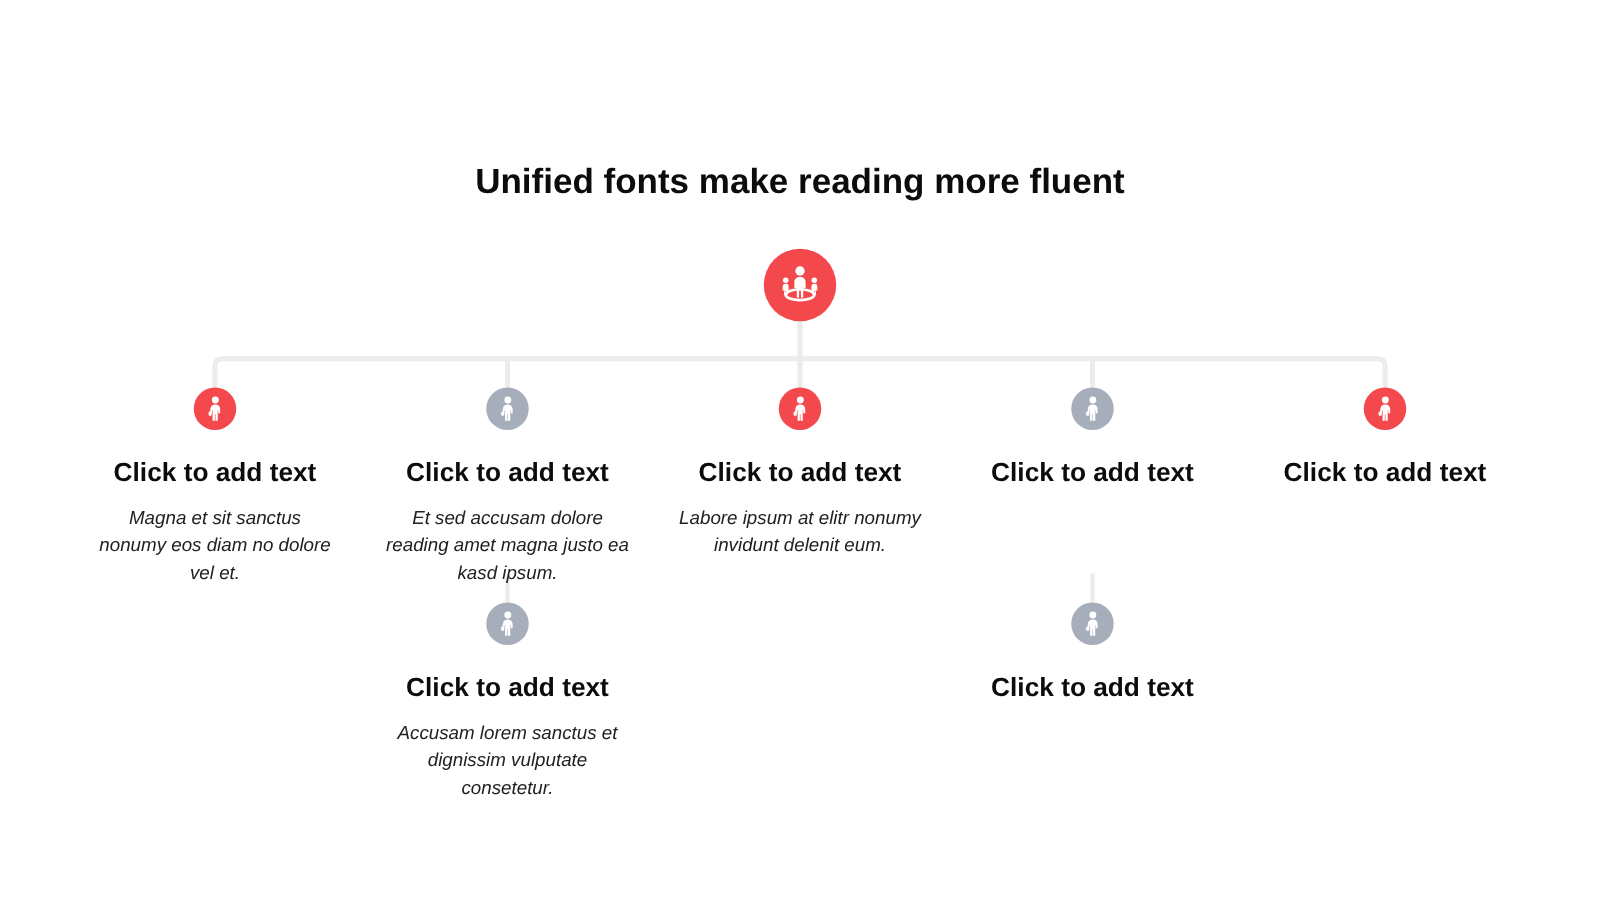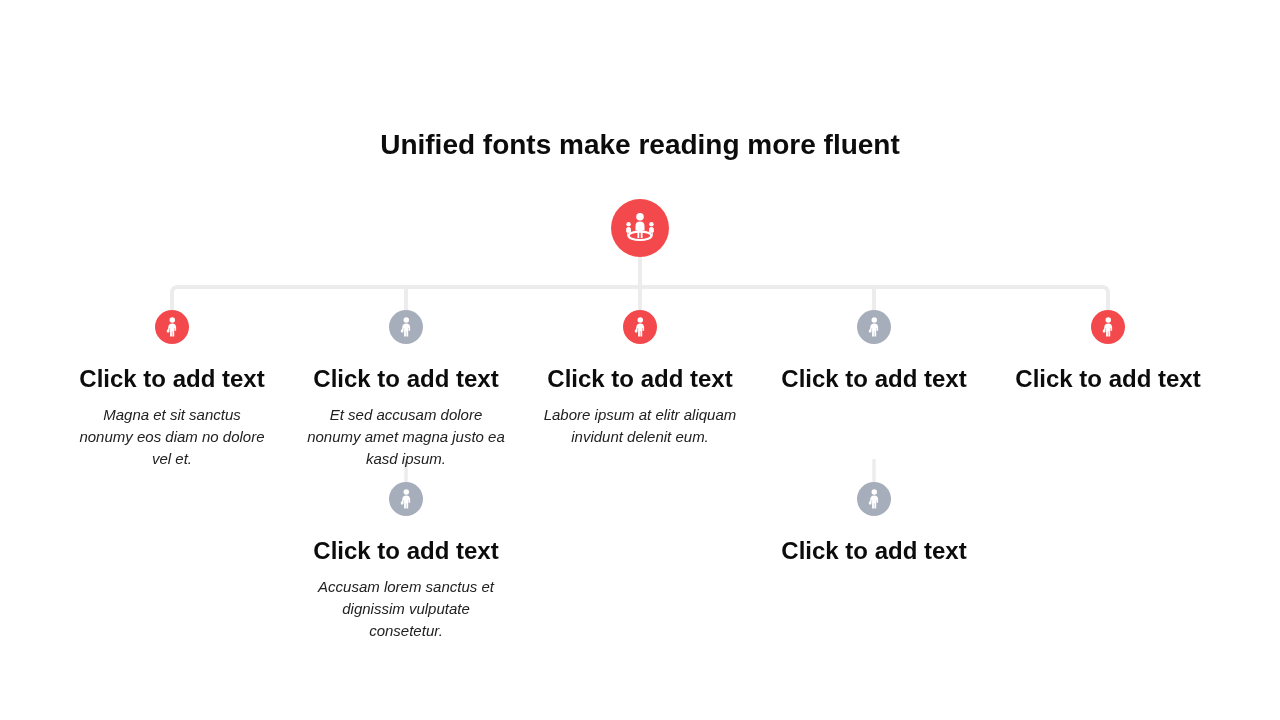--- a/index.html
+++ b/index.html
@@ -27,21 +27,21 @@
   .col {
     position:absolute; top:310px; width:224px; text-align:center; z-index:1;
   }
   .col-1 { left:60px; }  .col-2 { left:294px; } .col-3 { left:528px; }
   .col-4 { left:762px; } .col-5 { left:996px; }
   .node-circle {
     width:34px; height:34px; border-radius:50%;
     margin:0 auto; display:flex; align-items:center; justify-content:center;
   }
   .node-heading {
-    margin:22px 0 0 0; font-size:24px; line-height:26px; font-weight:bold;
+    margin:22px 0 0 0; font-size:21px; line-height:26px; font-weight:bold;
     color:#0c0c0c;
   }
   .node-body {
     margin:12px auto 0 auto; max-width:212px;
     font-size:15px; line-height:22px; color:#212121;
     white-space:pre-line;
     font-style:italic;
   }
   .child-node {
     position:absolute; top:172px; left:0; width:224px; text-align:center;
@@ -106,21 +106,21 @@
             <g fill="#ffffff">
               <circle cx="12.3" cy="4.4" r="3"></circle>
               <path d="M12.3 8.2 c-2.7 0 -4.2 1.5 -4.3 3.8 l-.5 3.5 1.7 .3 .4 -2.8 .3 0 0 9.4 2 0 0 -5.7 .5 0 0 5.7 2 0 0 -9.4 .4 0 0 3 1.7 0 0 -3.7 c0 -2.3 -1.6 -4.1 -4.2 -4.1 z"></path>
               <rect x="6.4" y="14.6" width="2.8" height="3.4" rx="0.7"></rect>
             </g>
           </svg>
       </span>
     </div>
     <h2 class="node-heading">Click to add text</h2>
     <p class="node-body">Et sed accusam dolore
-nonumy amet magna justo ea
+reading amet magna justo ea
 kasd ipsum.</p>
     <div class="child-node">
       <div class="node-circle" style="background-color: rgb(166, 173, 187);">
         <span style="display:flex;">
           <svg width="22" height="22" viewBox="0 0 24 24">
               <g fill="#ffffff">
                 <circle cx="12.3" cy="4.4" r="3"></circle>
                 <path d="M12.3 8.2 c-2.7 0 -4.2 1.5 -4.3 3.8 l-.5 3.5 1.7 .3 .4 -2.8 .3 0 0 9.4 2 0 0 -5.7 .5 0 0 5.7 2 0 0 -9.4 .4 0 0 3 1.7 0 0 -3.7 c0 -2.3 -1.6 -4.1 -4.2 -4.1 z"></path>
                 <rect x="6.4" y="14.6" width="2.8" height="3.4" rx="0.7"></rect>
               </g>
@@ -140,21 +140,21 @@
         <svg width="22" height="22" viewBox="0 0 24 24">
             <g fill="#ffffff">
               <circle cx="12.3" cy="4.4" r="3"></circle>
               <path d="M12.3 8.2 c-2.7 0 -4.2 1.5 -4.3 3.8 l-.5 3.5 1.7 .3 .4 -2.8 .3 0 0 9.4 2 0 0 -5.7 .5 0 0 5.7 2 0 0 -9.4 .4 0 0 3 1.7 0 0 -3.7 c0 -2.3 -1.6 -4.1 -4.2 -4.1 z"></path>
               <rect x="6.4" y="14.6" width="2.8" height="3.4" rx="0.7"></rect>
             </g>
           </svg>
       </span>
     </div>
     <h2 class="node-heading">Click to add text</h2>
-    <p class="node-body">Labore ipsum at elitr aliquam
+    <p class="node-body">Labore ipsum at elitr nonumy
 invidunt delenit eum.</p>
   </div>
 
   <div class="col col-4">
     <div class="node-circle" style="background-color: rgb(166, 173, 187);">
       <span style="display:flex;">
         <svg width="22" height="22" viewBox="0 0 24 24">
             <g fill="#ffffff">
               <circle cx="12.3" cy="4.4" r="3"></circle>
               <path d="M12.3 8.2 c-2.7 0 -4.2 1.5 -4.3 3.8 l-.5 3.5 1.7 .3 .4 -2.8 .3 0 0 9.4 2 0 0 -5.7 .5 0 0 5.7 2 0 0 -9.4 .4 0 0 3 1.7 0 0 -3.7 c0 -2.3 -1.6 -4.1 -4.2 -4.1 z"></path>

